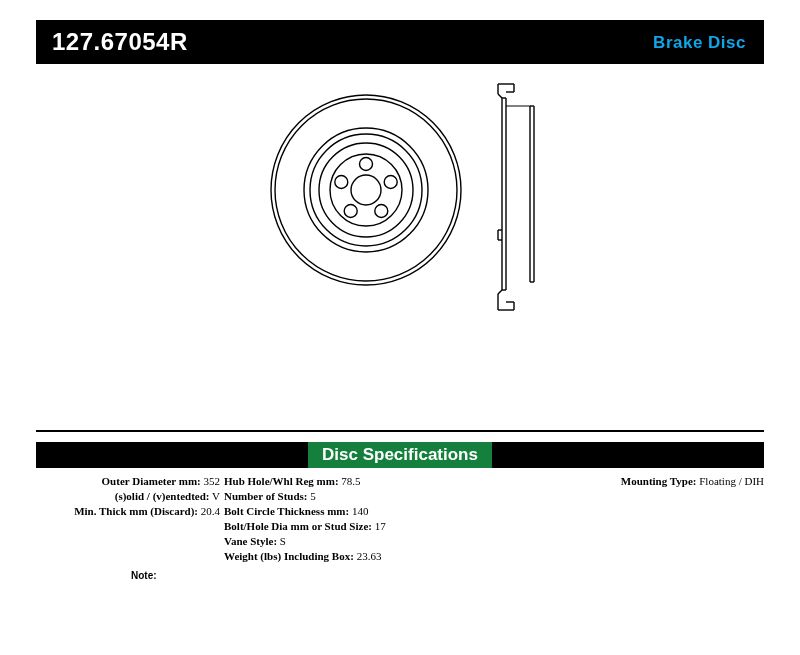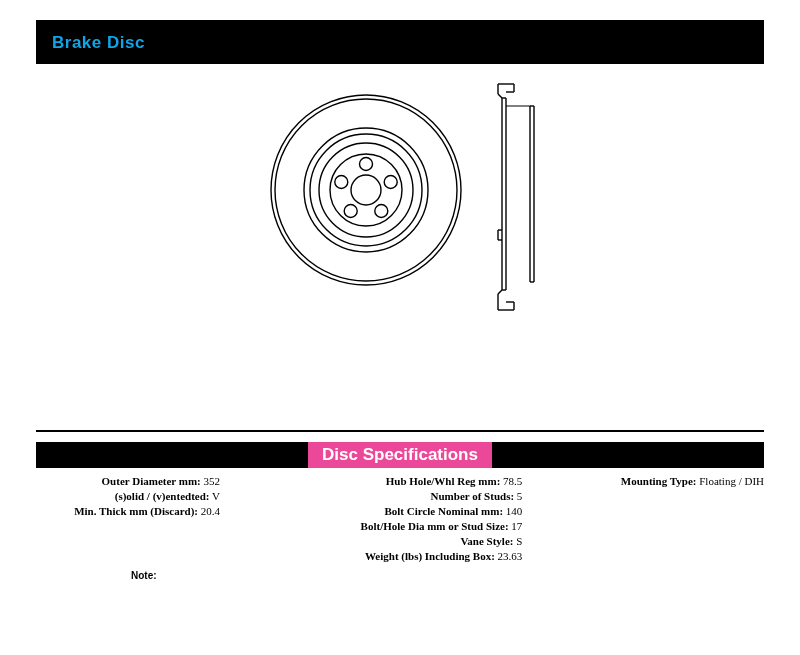--- a/index.html
+++ b/index.html
@@ -84,21 +84,21 @@
     align-items: center;
     justify-content: center;
   }
   .spec-title-bar .blackbar-left,
   .spec-title-bar .blackbar-right {
     background: #000000;
     height: 26px;
     flex: 1 1 auto;
   }
   .spec-title {
-    background: #ec4899;
+    background: #15803d;
     color: #ffffff;
     font-size: 17px;
     font-weight: bold;
     padding: 0 14px;
     height: 26px;
     line-height: 26px;
     white-space: nowrap;
   }
 
   .spec-columns {
@@ -113,21 +113,21 @@
     font-size: 11px;
     line-height: 15px;
   }
   .col-left {
     width: 185px;
     text-align: right;
     padding-right: 4px;
   }
   .col-mid {
     width: 300px;
-    text-align: right;
+    text-align: left;
     padding-right: 4px;
   }
   .col-right {
     width: 239px;
     text-align: right;
     padding-right: 0px;
   }
   .spec-line {
     white-space: nowrap;
     font-family: Liberation Serif, serif;
@@ -146,20 +146,21 @@
     font-size: 10px;
     font-weight: bold;
   }
 </style>
 </head>
 <body>
 
 <div class="page">
 
   <div class="header-bar">
+    <span class="header-part">127.67054R</span>
     <span class="header-title">Brake Disc</span>
   </div>
 
   <div class="drawing">
     <svg width="728" height="330" viewBox="0 0 728 330" xmlns="http://www.w3.org/2000/svg">
       <g fill="none" stroke="#000000" stroke-width="1.4">
 
         <circle cx="330" cy="110" r="95"></circle>
         <circle cx="330" cy="110" r="91"></circle>
 
@@ -246,21 +247,21 @@
     <div class="col col-mid">
       <div class="spec-line">
         <span class="spec-label">Hub Hole/Whl Reg mm:</span>
         <span class="spec-value">78.5</span>
       </div>
       <div class="spec-line">
         <span class="spec-label">Number of Studs:</span>
         <span class="spec-value">5</span>
       </div>
       <div class="spec-line">
-        <span class="spec-label">Bolt Circle Nominal mm:</span>
+        <span class="spec-label">Bolt Circle Thickness mm:</span>
         <span class="spec-value">140</span>
       </div>
       <div class="spec-line">
         <span class="spec-label">Bolt/Hole Dia mm or Stud Size:</span>
         <span class="spec-value">17</span>
       </div>
       <div class="spec-line">
         <span class="spec-label">Vane Style:</span>
         <span class="spec-value">S</span>
       </div>

